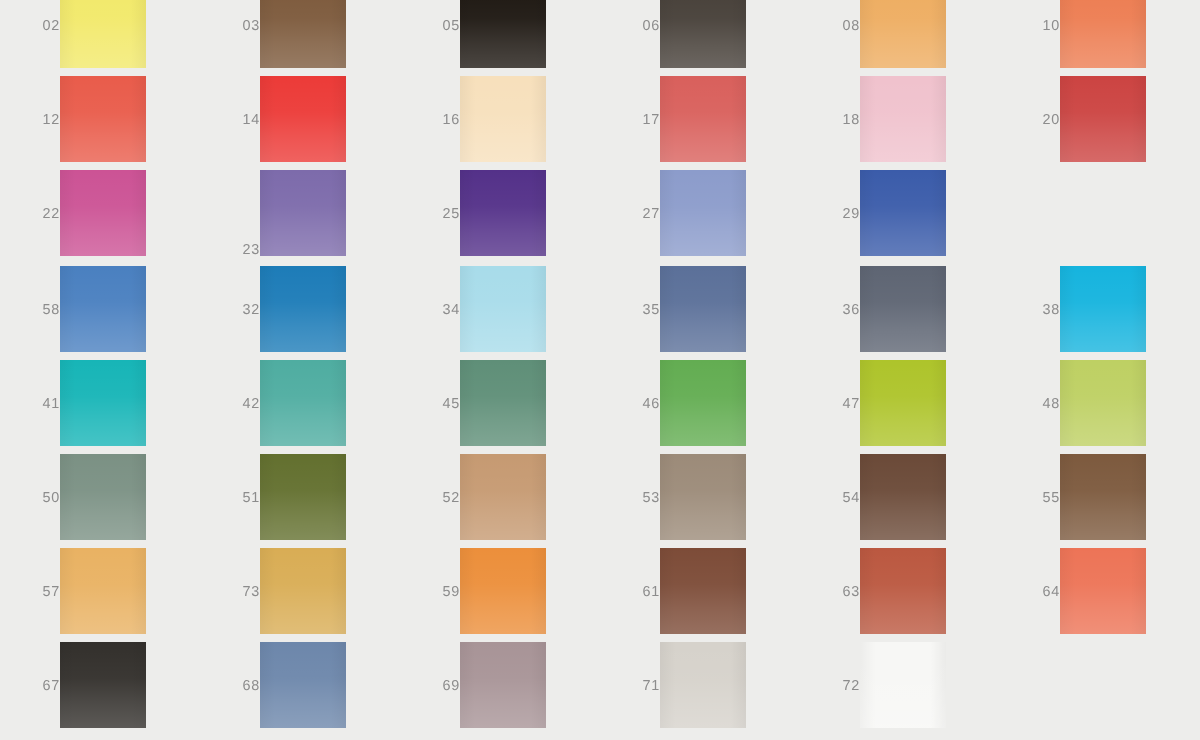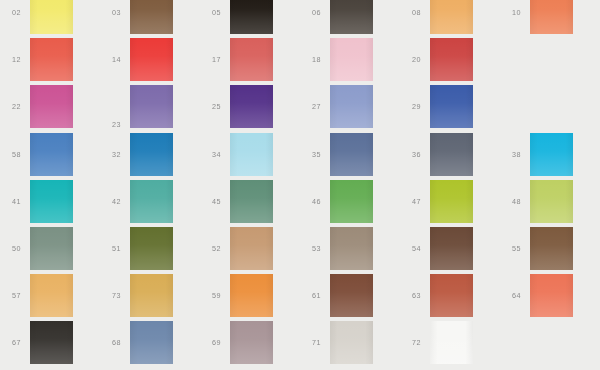--- a/index.html
+++ b/index.html
@@ -45,21 +45,21 @@
     height: 47.2px;
     display: flex;
     flex-direction: row;
     align-items: center;
     box-sizing: border-box;
   }
 
   .swatch-label {
     width: 30px;
     flex: 0 0 30px;
-    text-align: center;
+    text-align: right;
     padding-left: 3px;
     box-sizing: border-box;
     font-size: 7.2px;
     letter-spacing: 0.4px;
     color: #8c8c8c;
     font-family: "Liberation Sans", sans-serif;
     line-height: 1;
     user-select: none;
   }
 
@@ -148,20 +148,26 @@
             <div class="swatch-chip" style="background-color: rgb(233, 92, 75);"></div>
           </div>
         </div>
         <div class="swatch-cell">
           <div class="swatch-label" style="color: rgb(140, 140, 140);">14</div>
           <div class="swatch-chip-wrap">
             <div class="swatch-chip" style="background-color: rgb(236, 59, 56);"></div>
           </div>
         </div>
         <div class="swatch-cell">
+          <div class="swatch-label" style="color: rgb(140, 140, 140);">16</div>
+          <div class="swatch-chip-wrap">
+            <div class="swatch-chip" style="background-color: rgb(247, 224, 188);"></div>
+          </div>
+        </div>
+        <div class="swatch-cell">
           <div class="swatch-label" style="color: rgb(140, 140, 140);">17</div>
           <div class="swatch-chip-wrap">
             <div class="swatch-chip" style="background-color: rgb(217, 96, 92);"></div>
           </div>
         </div>
         <div class="swatch-cell">
           <div class="swatch-label" style="color: rgb(140, 140, 140);">18</div>
           <div class="swatch-chip-wrap">
             <div class="swatch-chip" style="background-color: rgb(240, 194, 205);"></div>
           </div>

